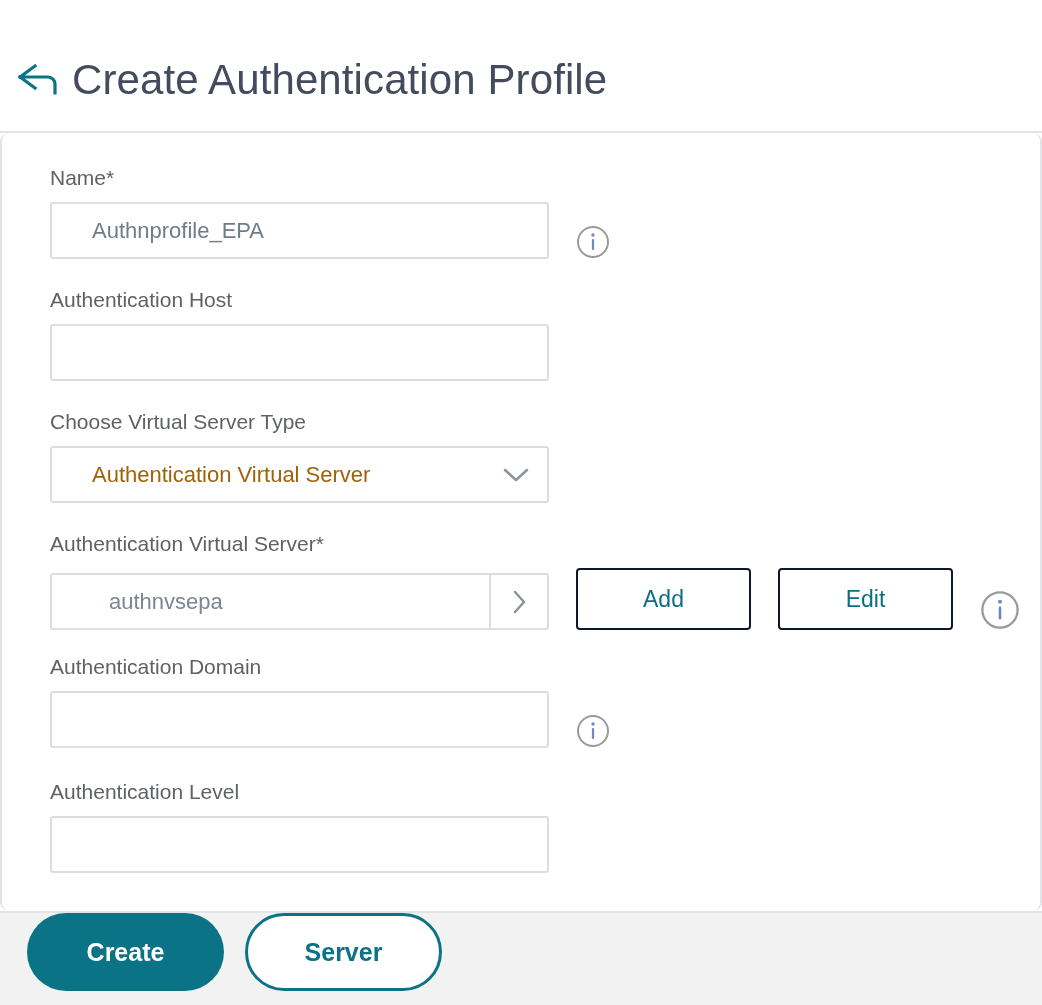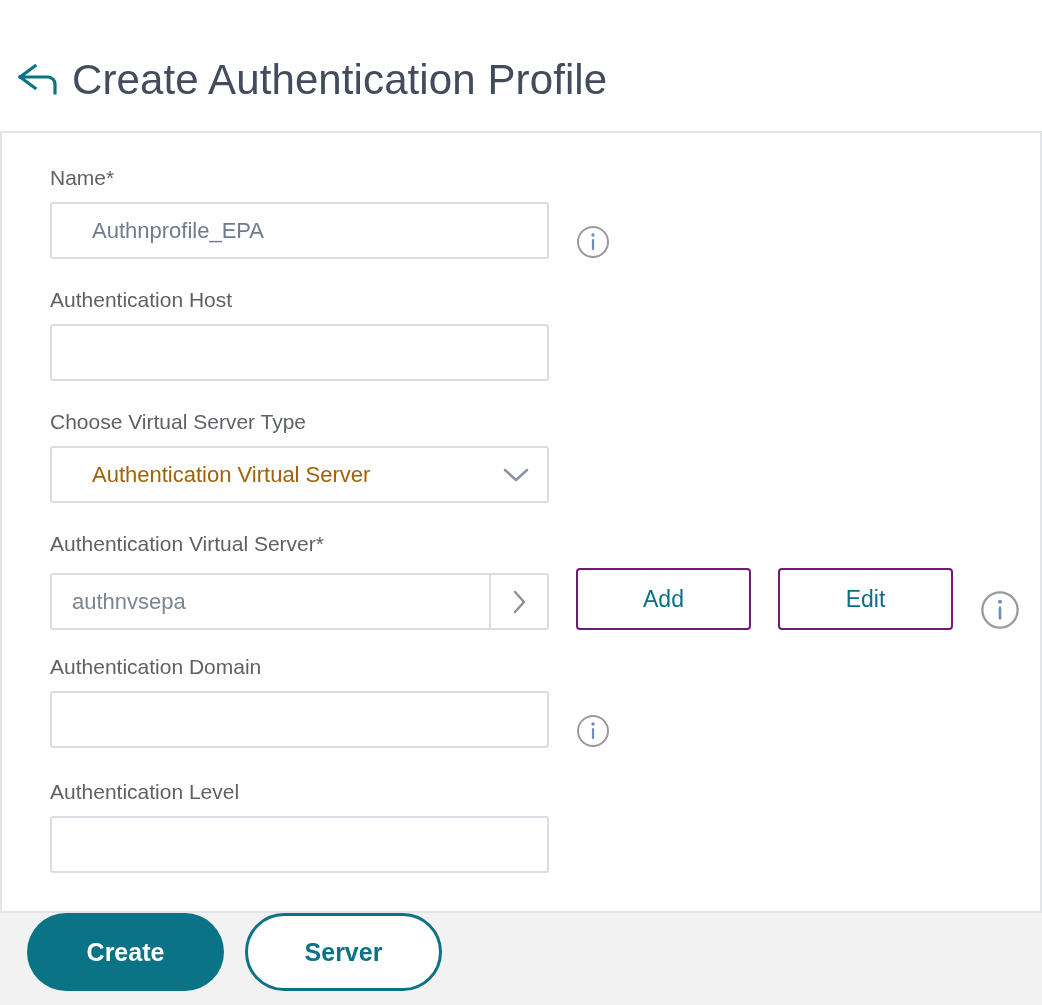--- a/index.html
+++ b/index.html
@@ -54,20 +54,21 @@
   }
 
   
   .form-body {
     position: relative;
     border-left: 2px solid #e2e4e8;
     border-right: 2px solid #e2e4e8;
     height: 778px;
     padding: 34px 0 0 48px;
     background: #ffffff;
+    border-radius: 9px;
   }
 
   .field-group { margin-bottom: 0; }
 
   .field-label {
     font-size: 21px;
     color: #5e6166;
     line-height: 1;
     margin-bottom: 14px;
     display: block;
@@ -134,40 +135,40 @@
     height: 57px;
     border: 2px solid #dcdde1;
     border-radius: 3px;
     background: #ffffff;
     overflow: hidden;
   }
   .picker-value {
     flex: 1;
     display: flex;
     align-items: center;
-    padding-left: 20px;
+    padding-left: 57px;
     font-size: 22px;
     color: #7b8693;
     cursor: text;
   }
   .picker-arrow {
     width: 58px;
     border-left: 2px solid #dcdde1;
     display: flex;
     align-items: center;
     justify-content: center;
     cursor: pointer;
     background: #ffffff;
   }
 
   
   .btn-outline-sq {
     width: 175px;
     height: 62px;
-    border: 2px solid #701a75;
+    border: 2px solid #0f172a;
     border-radius: 4px;
     background: #ffffff;
     color: #0b6e82;
     font-family: "Liberation Sans", sans-serif;
     font-size: 23px;
     cursor: pointer;
     padding: 0;
   }
 
   .info-icon { flex: 0 0 auto; display: flex; cursor: pointer; }

